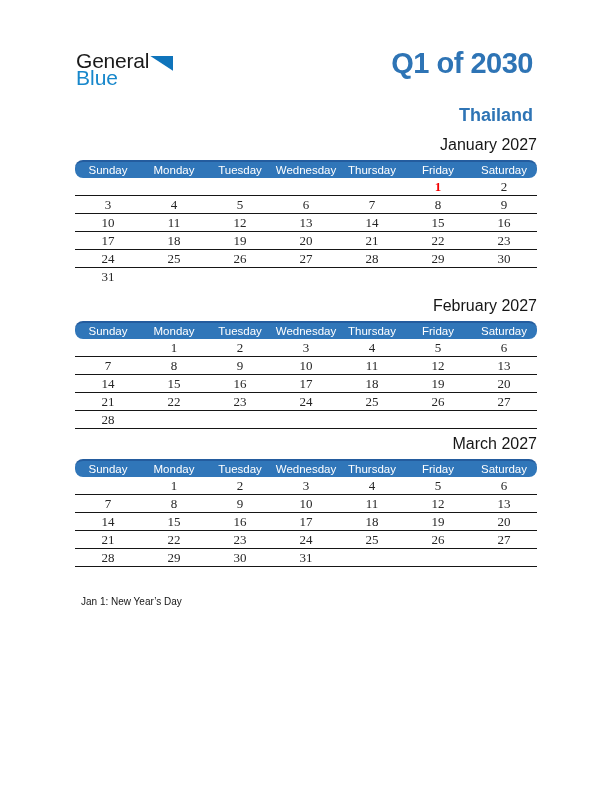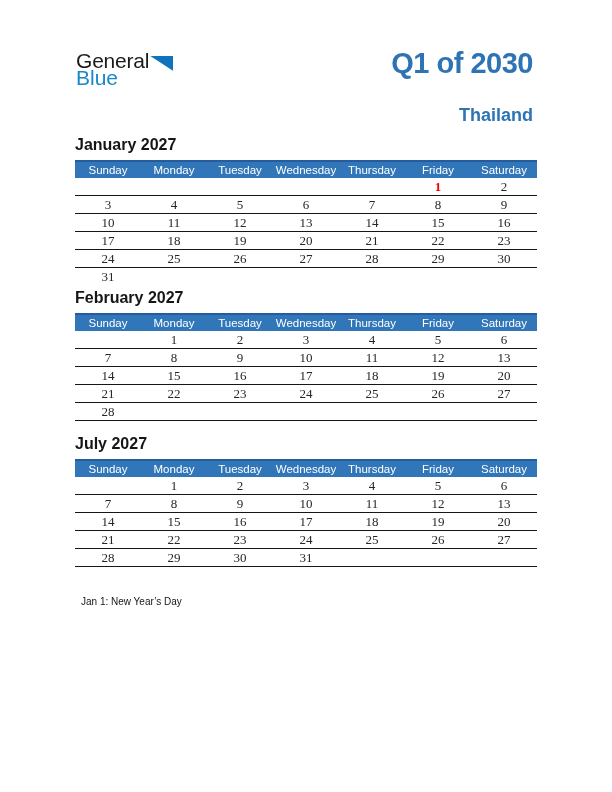--- a/index.html
+++ b/index.html
@@ -22,26 +22,26 @@
   .logo-blue { font-size:21px; color:var(--logo-blue,#1787cb); line-height:20px; }
 
   
   .title-block { position:absolute; top:48px; right:79px; text-align:right; }
   .q-title  { font-size:29px; font-weight:bold; color:var(--accent,#2e74b5); line-height:31px; letter-spacing:-0.5px; }
   .country  { font-size:18px; font-weight:bold; color:var(--accent,#2e74b5); line-height:20px; margin-top:26px; }
 
   
   .month { position:absolute; left:75px; width:462px; }
   .month-jan { top:135px; }
-  .month-feb { top:288px; }
+  .month-feb { top:296px; }
   .month-mar { top:434px; }
-  .month-title { text-align:left; font-size:16px; color:#161616; line-height:19px; margin:0 0 6px 0; font-weight:700; }
+  .month-title { text-align:right; font-size:16px; color:#161616; line-height:19px; margin:0 0 6px 0; font-weight:400; }
   .weekday-row {
     display:flex; height:18px; box-sizing:border-box;
-    background:var(--bar,#3076b9); border-top:2px solid var(--bar-border,#245c9e);
+    background:var(--bar,#3076b9); border-top:2px solid var(--bar-border,#245c9e);border-radius:8px;
   }
   .wd-cell { flex:1 1 0; text-align:center; font-size:11.5px; color:#ffffff; line-height:16px; }
   .week-row { display:flex; height:18px; box-sizing:border-box; border-bottom:1px solid #161616; }
   .week-row.no-border { border-bottom:none; }
   .day-cell {
     flex:1 1 0; text-align:center;
     font-family:"Liberation Serif", serif; font-size:13px; color:#262626; line-height:17px;
   }
   .day-cell.holiday { color:var(--holiday,#f20000); font-weight:bold; }
 
@@ -191,21 +191,21 @@
           <div class="day-cell"></div>
           <div class="day-cell"></div>
           <div class="day-cell"></div>
           <div class="day-cell"></div>
           <div class="day-cell"></div>
         </div>
       </div>
   </div>
 
   <div class="month month-mar">
-    <div class="month-title">July 2027</div>
+    <div class="month-title">March 2027</div>
     <div class="weekday-row">
         <div class="wd-cell">Sunday</div>
         <div class="wd-cell">Monday</div>
         <div class="wd-cell">Tuesday</div>
         <div class="wd-cell">Wednesday</div>
         <div class="wd-cell">Thursday</div>
         <div class="wd-cell">Friday</div>
         <div class="wd-cell">Saturday</div>
       </div>
     <div class="grid">

